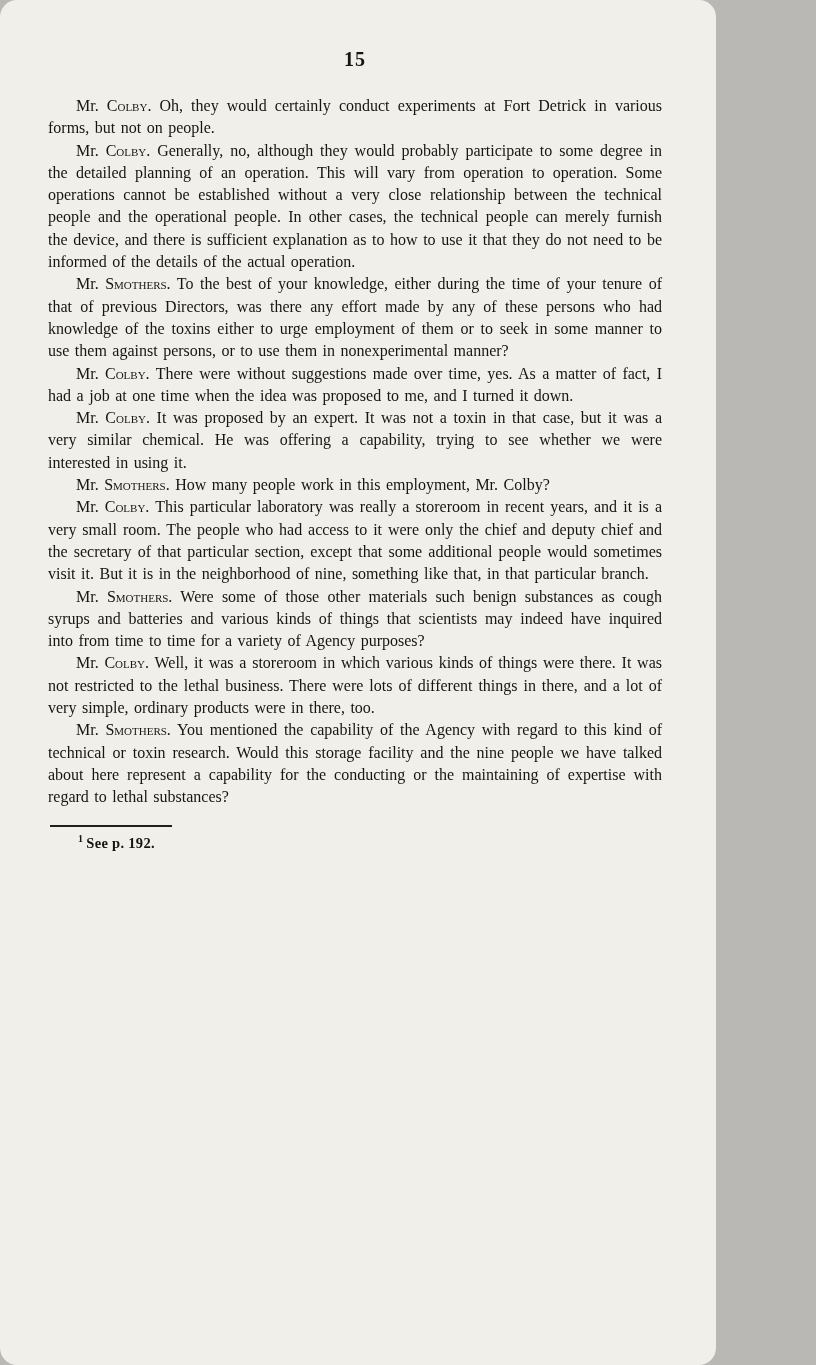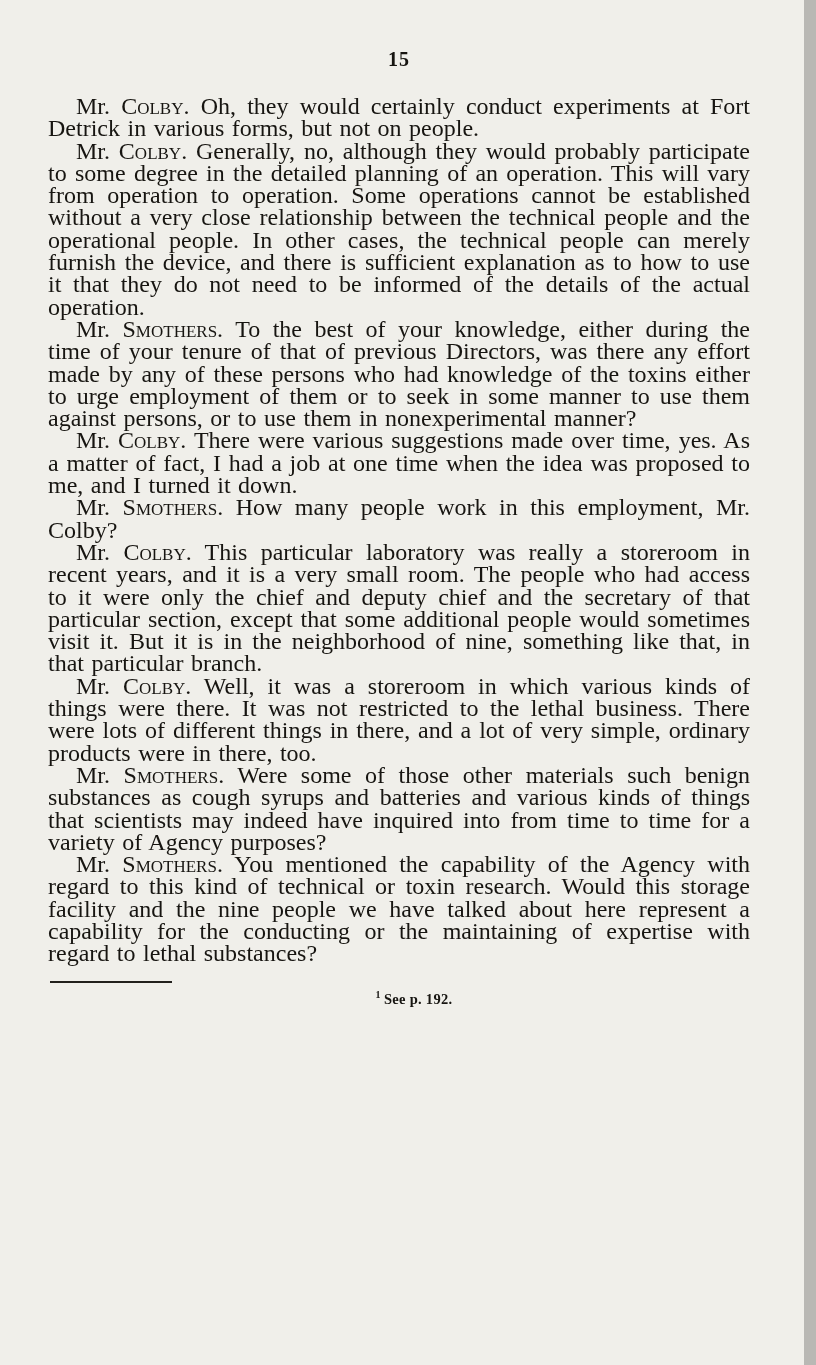--- a/index.html
+++ b/index.html
@@ -4,38 +4,39 @@
 <style>
   html, body { margin: 0; padding: 0; }
   body {
     width: 816px;
     height: 1365px;
     background: #b9b8b4;
     font-family: "Liberation Serif", "DejaVu Serif", serif;
   }
   .page {
     position: relative;
-    width: 804px;
+    width: 716px;
     height: 1365px;
     background: #f0efea;
     color: #171511;
     box-sizing: border-box;
     padding: 48px 54px 0 48px;
     overflow: hidden;
+    border-radius: 17px;
   }
   .page-number {
     text-align: center;
     font-size: 20px;
     letter-spacing: 1px;
     margin: 0 0 24px 0;
     font-weight: bold;
   }
   .transcript p {
     margin: 0;
-    font-size: 24px;
+    font-size: 16px;
     line-height: 22.3px;
     text-align: justify;
     text-indent: 28px;
     word-spacing: 1.5px;
   }
   .speaker {
     font-variant: small-caps;
   }
   .footnote-block {
     margin-top: 16px;
@@ -44,43 +45,43 @@
     width: 122px;
     height: 0;
     border-top: 2px solid #22201c;
     margin: 0 0 6px 2px;
   }
   .footnote {
     font-size: 14.5px;
     font-weight: bold;
     margin: 0 0 0 30px;
     letter-spacing: 0.3px;
-    text-align: center;
   }
   .footnote .sup {
     font-size: 10px;
     vertical-align: super;
     margin-right: 3px;
   }
 </style>
 </head>
 <body>
 
 <div class="page">
   <div class="page-number">15</div>
 
   <div class="transcript">
     <p><span>Mr. </span><span class="speaker">Colby.</span><span> Oh, they would certainly conduct experiments at Fort Detrick in various forms, but not on people.</span></p>
     <p><span>Mr. </span><span class="speaker">Colby.</span><span> Generally, no, although they would probably participate to some degree in the detailed planning of an operation. This will vary from operation to operation. Some operations cannot be established without a very close relationship between the technical people and the operational people. In other cases, the technical people can merely furnish the device, and there is sufficient explanation as to how to use it that they do not need to be informed of the details of the actual operation.</span></p>
     <p><span>Mr. </span><span class="speaker">Smothers.</span><span> To the best of your knowledge, either during the time of your tenure of that of previous Directors, was there any effort made by any of these persons who had knowledge of the toxins either to urge employment of them or to seek in some manner to use them against persons, or to use them in nonexperimental manner?</span></p>
-    <p><span>Mr. </span><span class="speaker">Colby.</span><span> There were various suggestions made over time, yes. As a matter of fact, I had a job at one time when the idea was proposed to me, and I turned it down.</span></p>
+    <p><span>Mr. </span><span class="speaker">Colby.</span><span> There were without suggestions made over time, yes. As a matter of fact, I had a job at one time when the idea was proposed to me, and I turned it down.</span></p>
+    <p><span>Mr. </span><span class="speaker">Colby.</span><span> It was proposed by an expert. It was not a toxin in that case, but it was a very similar chemical. He was offering a capability, trying to see whether we were interested in using it.</span></p>
     <p><span>Mr. </span><span class="speaker">Smothers.</span><span> How many people work in this employment, Mr. Colby?</span></p>
     <p><span>Mr. </span><span class="speaker">Colby.</span><span> This particular laboratory was really a storeroom in recent years, and it is a very small room. The people who had access to it were only the chief and deputy chief and the secretary of that particular section, except that some additional people would sometimes visit it. But it is in the neighborhood of nine, something like that, in that particular branch.</span></p>
+    <p><span>Mr. </span><span class="speaker">Smothers.</span><span> Were some of those other materials such benign substances as cough syrups and batteries and various kinds of things that scientists may indeed have inquired into from time to time for a variety of Agency purposes?</span></p>
     <p><span>Mr. </span><span class="speaker">Colby.</span><span> Well, it was a storeroom in which various kinds of things were there. It was not restricted to the lethal business. There were lots of different things in there, and a lot of very simple, ordinary products were in there, too.</span></p>
-    <p><span>Mr. </span><span class="speaker">Smothers.</span><span> Were some of those other materials such benign substances as cough syrups and batteries and various kinds of things that scientists may indeed have inquired into from time to time for a variety of Agency purposes?</span></p>
     <p><span>Mr. </span><span class="speaker">Smothers.</span><span> You mentioned the capability of the Agency with regard to this kind of technical or toxin research. Would this storage facility and the nine people we have talked about here represent a capability for the conducting or the maintaining of expertise with regard to lethal substances?</span></p>
   </div>
 
   <div class="footnote-block">
     <div class="footnote-rule"></div>
     <p class="footnote"><span class="sup">1</span><span>See p. 192.</span></p>
   </div>
 </div>
 
 </body></html>

